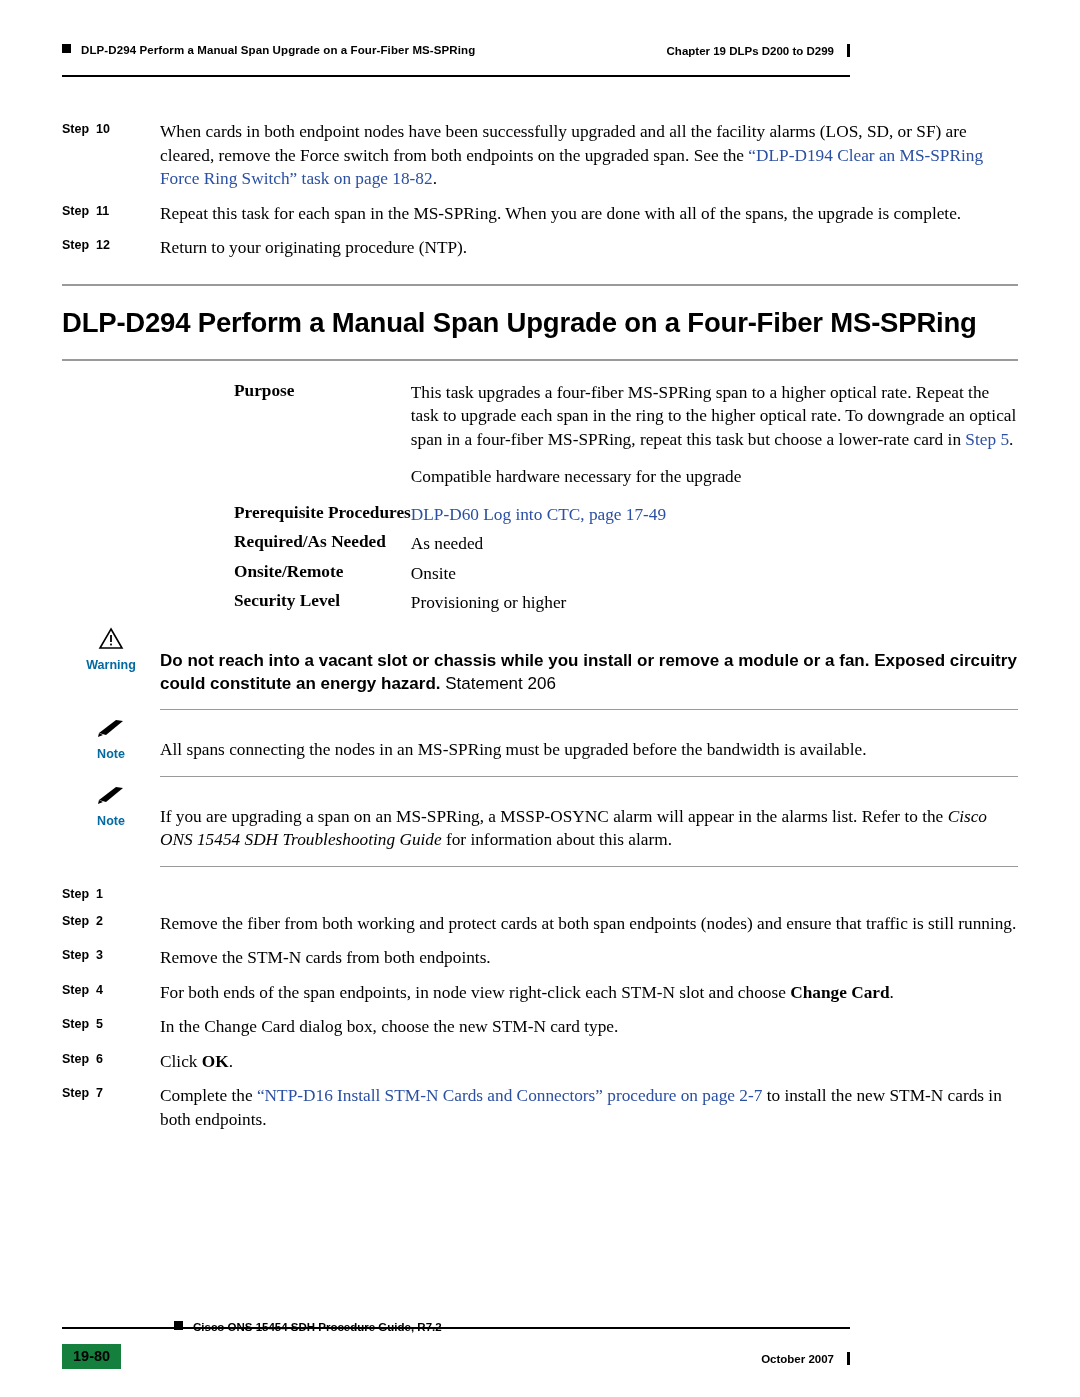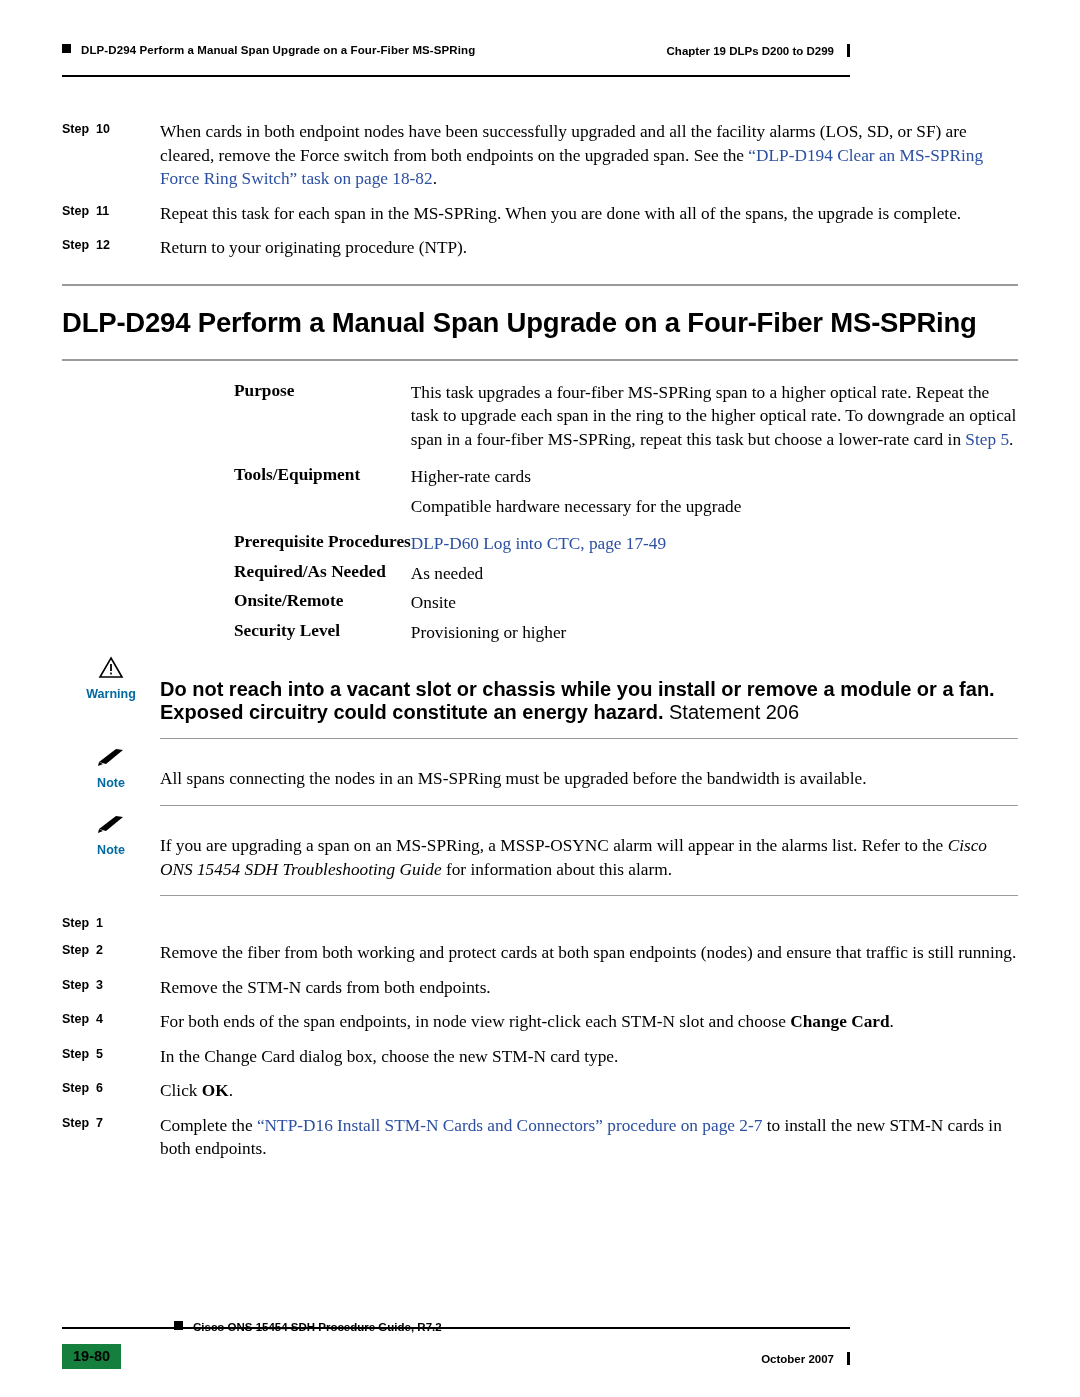--- a/index.html
+++ b/index.html
@@ -182,21 +182,21 @@
   }
   .admon-body {
     flex: 1;
     font-size: 17.3px;
     line-height: 23.5px;
     padding-top: 22px;
   }
   .admon-body.warn {
     font-family: "Liberation Sans", sans-serif;
     font-weight: bold;
-    font-size: 20px;
+    font-size: 17px;
     line-height: 23px;
   }
   .admon-body.warn .stmt {
     font-weight: normal;
   }
   .hr-thin {
     width: 956px;
     border-top: 1.5px solid #9a9a9a;
     margin: 14px 0 0 0;
   }
@@ -302,24 +302,20 @@
 
     <div class="title-rule-top"></div>
     <h1 class="section-title">DLP-D294 Perform a Manual Span Upgrade on a Four-Fiber MS-SPRing</h1>
     <div class="title-rule-bottom"></div>
 
     <table class="deftable">
       <tbody>
           <tr>
         <td class="key">Purpose</td>
         <td class="val"><span>This task upgrades a four-fiber MS-SPRing span to a higher optical rate. Repeat the task to upgrade each span in the ring to the higher optical rate. To downgrade an optical span in a four-fiber MS-SPRing, repeat this task but choose a lower-rate card in </span><span class="link">Step 5</span><span>.</span></td>
-      </tr>
-      <tr class="tight">
-        <td class="key">Tools/Equipment</td>
-        <td class="val">Higher-rate cards</td>
       </tr>
       <tr>
         <td class="key"></td>
         <td class="val">Compatible hardware necessary for the upgrade</td>
       </tr>
       <tr class="tight">
         <td class="key">Prerequisite Procedures</td>
         <td class="val"><span class="link">DLP-D60 Log into CTC, page 17-49</span></td>
       </tr>
       <tr class="tight">

